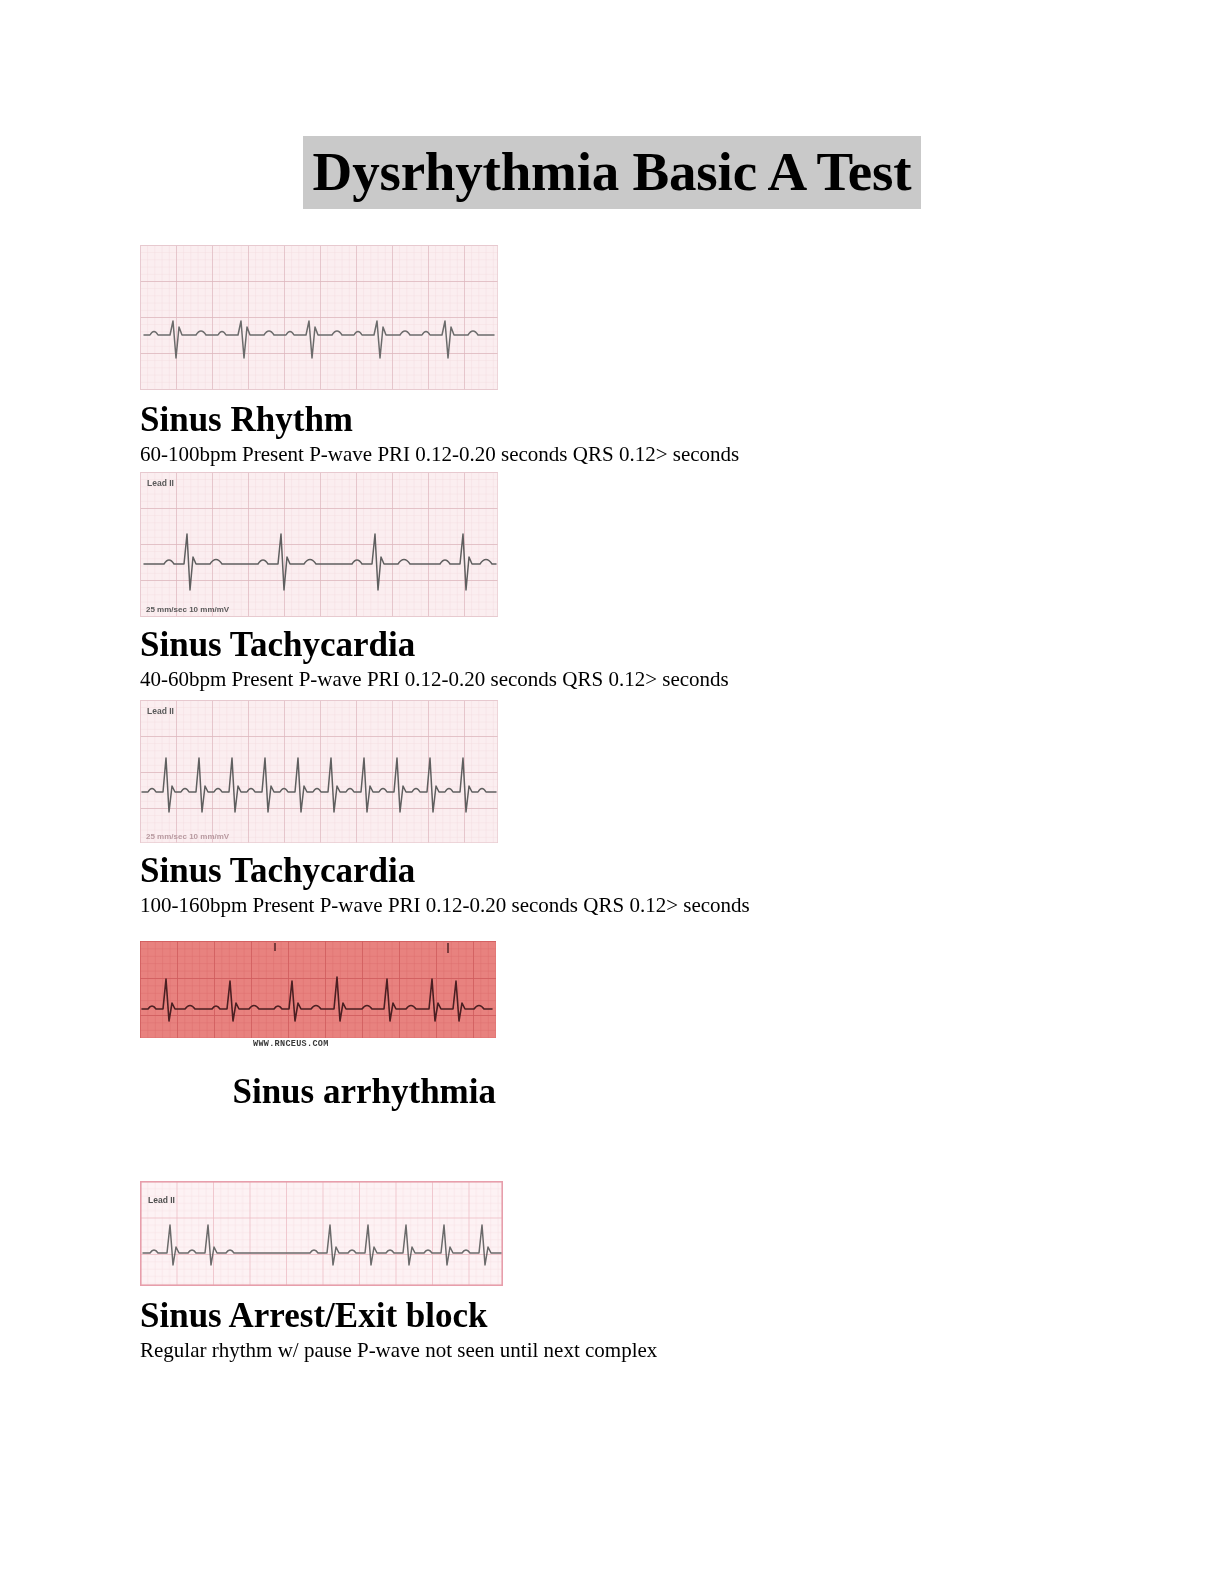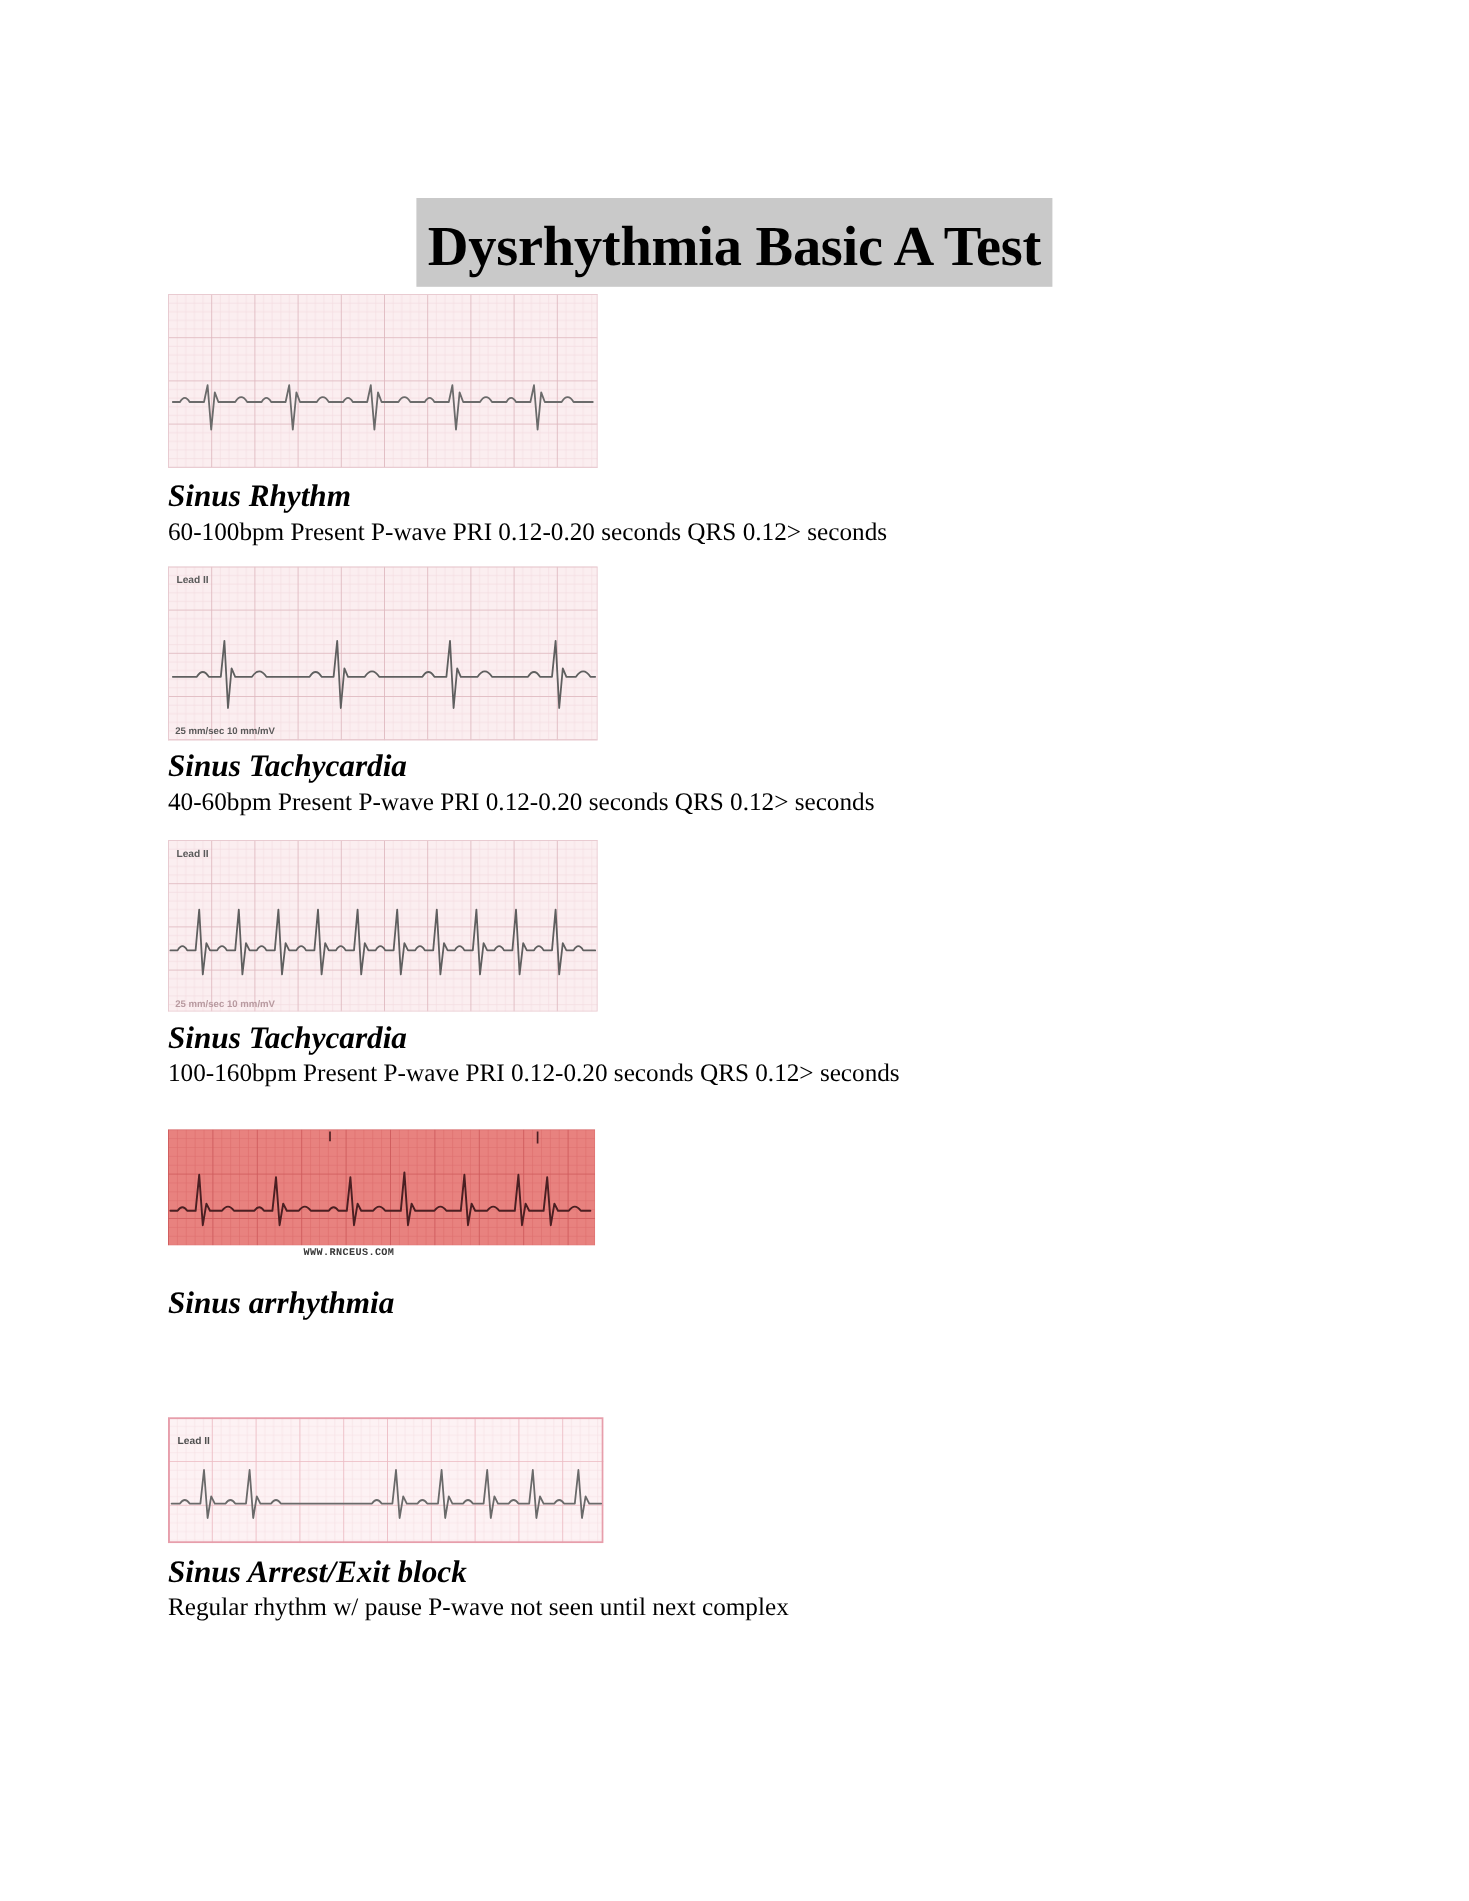--- a/index.html
+++ b/index.html
@@ -24,46 +24,44 @@
   .title-row {
     position: absolute;
     left: 0;
     top: 136px;
     width: 1224px;
     text-align: center;
   }
   .doc-title {
     display: inline-block;
     background: #c9c9c9;
-    font-size: 47px;
+    font-size: 55px;
     font-weight: bold;
     line-height: 1.22;
     letter-spacing: -0.2px;
-    padding: 13px 10px 4px 10px;
+    padding: 2px 10px 4px 10px;
     font-family: "Liberation Serif", "DejaVu Serif", serif;
-    margin-top: 29px;
   }
   .section {
     position: absolute;
     left: 140px;
   }
   .strip-wrap {
     position: relative;
     line-height: 0;
     font-size: 0;
   }
   .strip-wrap svg { display: block; }
   .caption-title {
-    font-size: 26px;
+    font-size: 35px;
     font-weight: bold;
     line-height: 1.25;
     margin: 0;
     padding: 0;
     white-space: nowrap;
-    font-style: italic;
   }
   .caption-body {
     font-size: 21px;
     font-weight: normal;
     line-height: 1.22;
     margin: 0;
     padding: 0;
   }
   .cap-block { margin-top: 2px; }
   .w-wide { width: 880px; }
@@ -200,21 +198,21 @@
                    L266,68 q5,-7 10,0 L283,68 L289,68 L292,38 L295,80 L298,62 L301,68
                    L310,68 L313,68 L316,40 L319,80 L322,62 L325,68 L334,68 q5,-7 10,0 L352,68"></path>
         </g>
         <g stroke="#4a1f22" stroke-width="1.4">
           <line x1="135" y1="2" x2="135" y2="10"></line>
           <line x1="308" y1="2" x2="308" y2="12"></line>
         </g>
       </svg>
       <div style="position:absolute; left:113px; top:99px; font-family:Liberation Mono, monospace; font-size:8.5px; font-weight:bold; color:#3a3a3a; letter-spacing:0.3px; line-height:1;">WWW.RNCEUS.COM</div>
     </div>
-    <div class="cap-block" style="margin-top:32px;">
+    <div class="cap-block" style="margin-top:32px;text-align:right;">
       <div class="caption-title">Sinus arrhythmia</div>
     </div>
   </div>
 
   <div class="section" style="top:1181px;">
     <div class="strip-wrap">
       <svg width="363" height="105" viewBox="0 0 363 105">
         <defs>
           <pattern id="m5" width="7.3" height="7.3" patternUnits="userSpaceOnUse">
             <rect width="7.3" height="7.3" fill="#fdf2f4"></rect>

